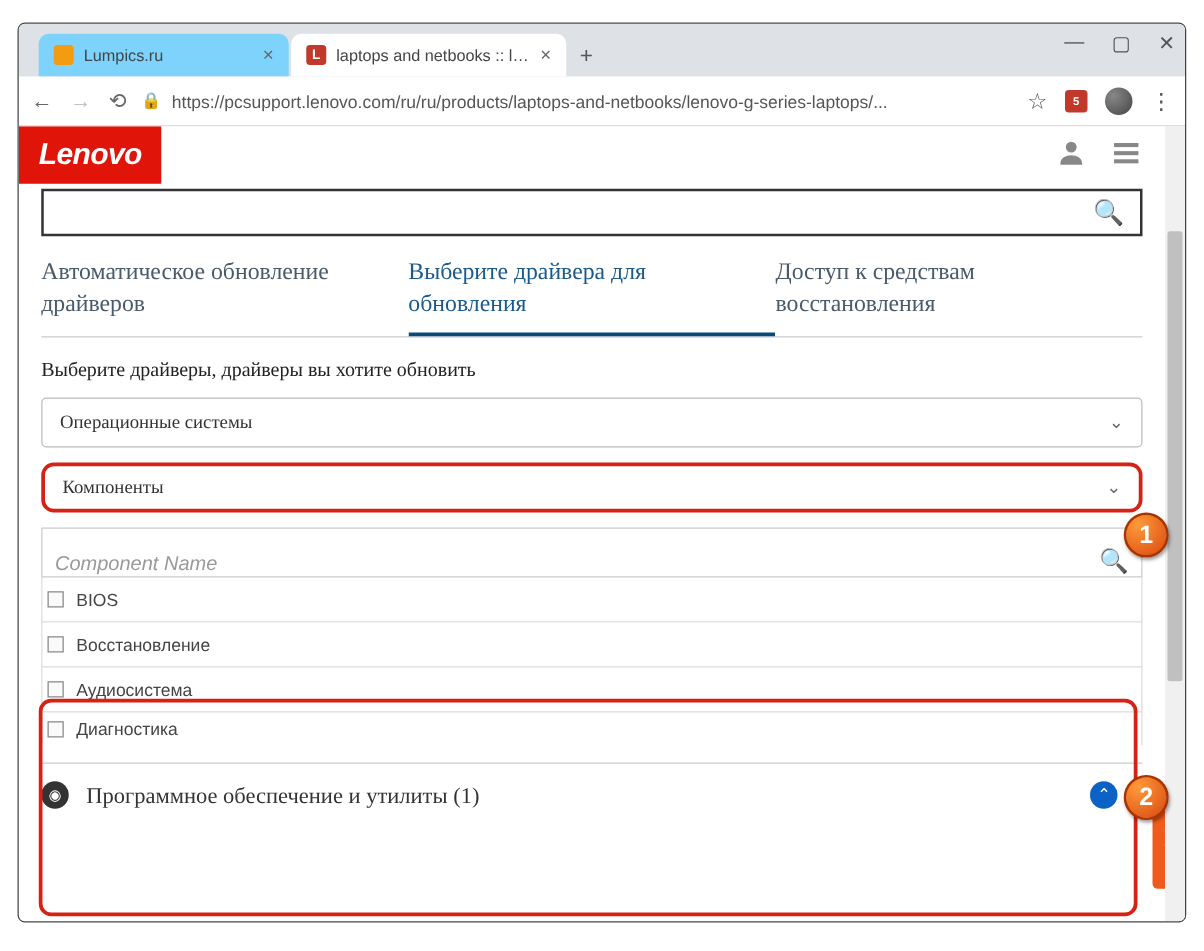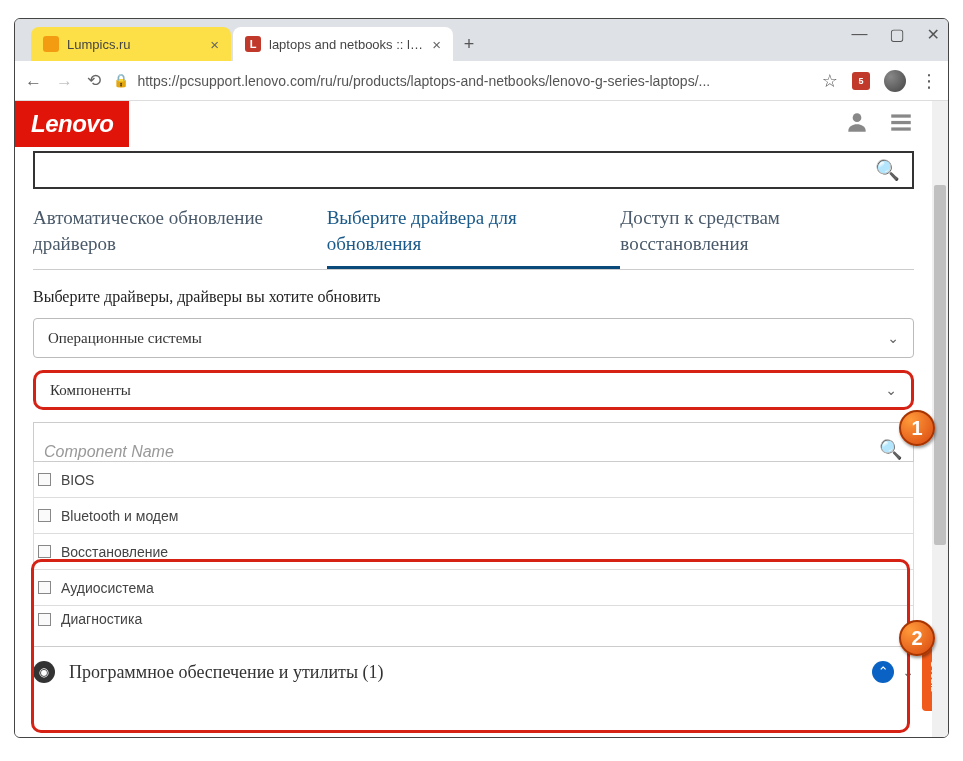--- a/index.html
+++ b/index.html
@@ -3,21 +3,21 @@
 <meta charset="utf-8">
 <style>
   * { box-sizing: border-box; margin: 0; padding: 0; }
   body { font-family: -apple-system, BlinkMacSystemFont, "Segoe UI", Arial, sans-serif; background: #fff; width: 963px; height: 761px; overflow: hidden; position: relative; }
   .window { border: 1px solid #444; border-radius: 6px; margin: 18px 14px; height: 720px; overflow: hidden; position: relative; background: #dee1e6; }
   .titlebar { height: 42px; background: #dee1e6; display: flex; align-items: center; padding: 0 8px; position: relative; }
   .sys-controls { position: absolute; right: 8px; top: 6px; display: flex; gap: 22px; color: #555; }
   .sys-controls span { font-size: 16px; cursor: default; }
   .tabs-row { display: flex; align-items: flex-end; height: 42px; gap: 2px; padding-left: 8px; }
   .tab { height: 34px; display: flex; align-items: center; padding: 0 12px; gap: 8px; border-radius: 8px 8px 0 0; font-size: 13px; color: #444; min-width: 200px; max-width: 220px; }
-  .tab.inactive { background: #fde047; }
+  .tab.inactive { background: #7dd3fc; }
   .tab.active { background: #fff; }
   .tab .favicon { width: 16px; height: 16px; border-radius: 3px; flex-shrink: 0; display: flex; align-items: center; justify-content: center; font-size: 11px; font-weight: bold; color: #fff; }
   .tab .title { flex: 1; white-space: nowrap; overflow: hidden; text-overflow: ellipsis; }
   .tab .close { color: #666; font-size: 15px; }
   .newtab { width: 28px; height: 28px; display: flex; align-items: center; justify-content: center; color: #555; font-size: 18px; margin-bottom: 3px; }
   .addrbar { height: 40px; background: #fff; display: flex; align-items: center; padding: 0 10px; gap: 12px; border-bottom: 1px solid #ddd; }
   .nav-icons { display: flex; gap: 14px; color: #666; align-items: center; }
   .nav-icons span { font-size: 17px; }
   .url-field { flex: 1; display: flex; align-items: center; gap: 8px; color: #555; font-size: 14px; }
   .url-field .lock { color: #666; font-size: 13px; }
@@ -144,24 +144,20 @@
         <span>Component Name</span>
         <span class="mag">🔍</span>
       </div>
 
       <div class="comp-item">
         <span class="checkbox"></span>
         <span>BIOS</span>
       </div>
       <div class="comp-item">
         <span class="checkbox"></span>
-        <span>Bluetooth и модем</span>
-      </div>
-      <div class="comp-item">
-        <span class="checkbox"></span>
         <span>Восстановление</span>
       </div>
       <div class="comp-item">
         <span class="checkbox"></span>
         <span>Аудиосистема</span>
       </div>
       <div class="comp-item" style="border-bottom:none;height:26px;">
         <span class="checkbox"></span>
         <span>Диагностика</span>
       </div>

